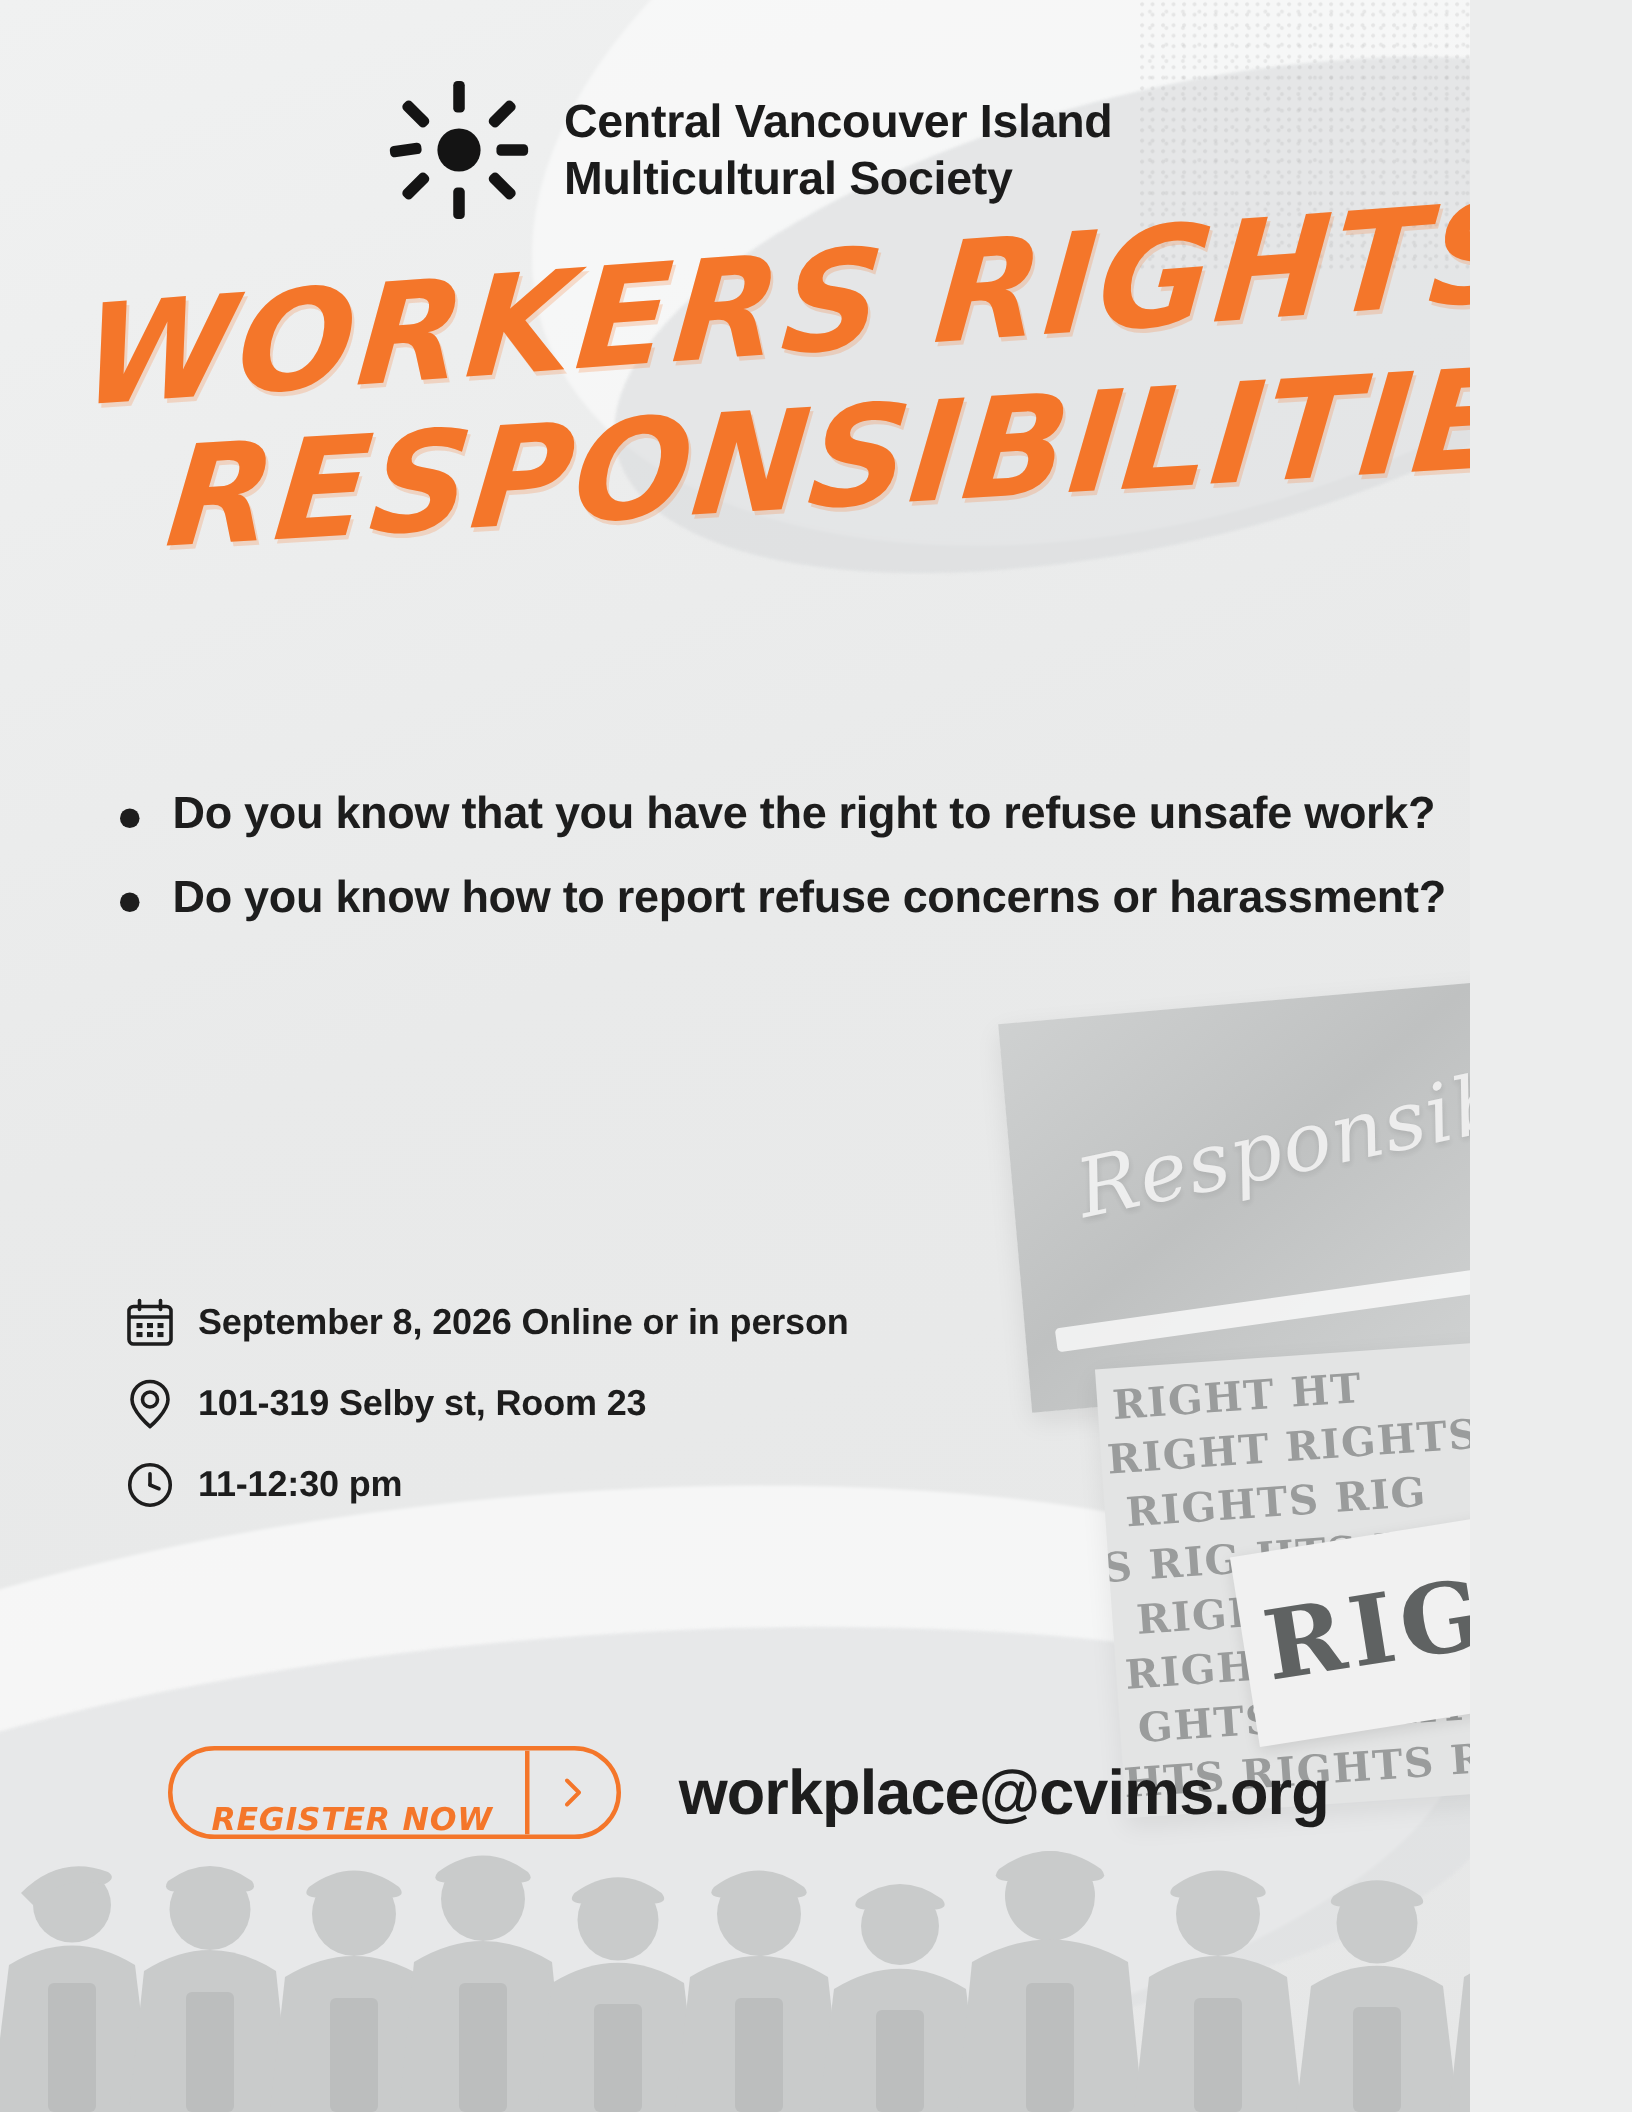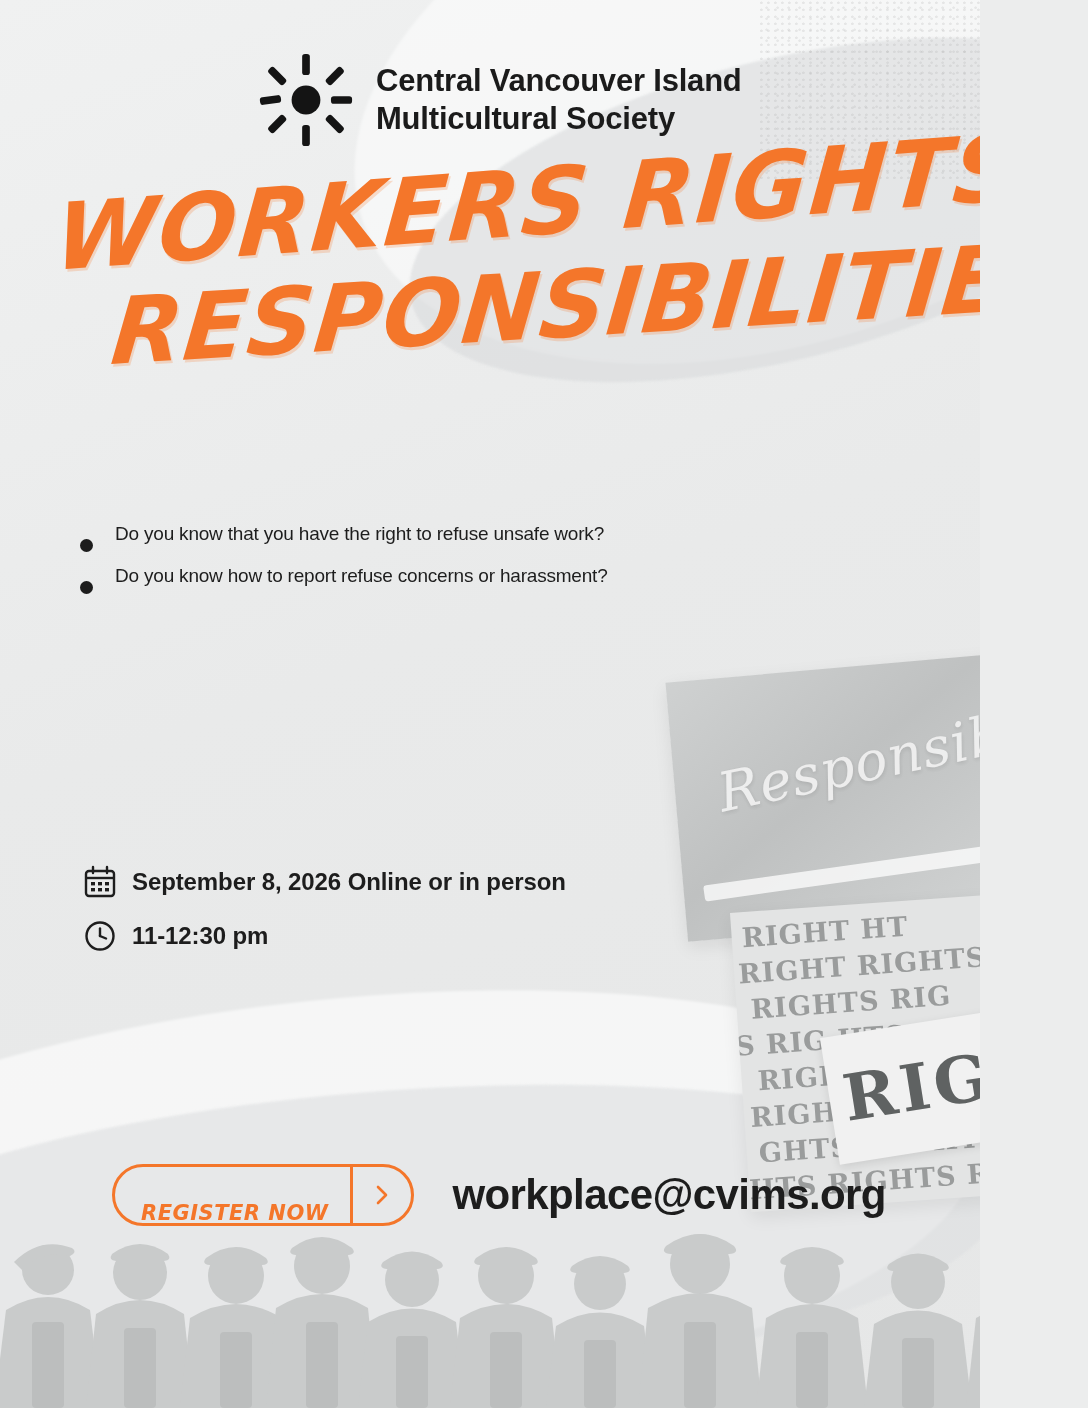--- a/index.html
+++ b/index.html
@@ -134,22 +134,22 @@
     margin-bottom: 10px;
   }
   .bullet .dot {
     width: 13px; height: 13px;
     border-radius: 50%;
     background: #1d1d1d;
     margin: 19px 22px 0 8px;
     flex: 0 0 auto;
   }
   .bullet .txt {
-    font-size: 19px;
-    font-weight: 400;
+    font-size: 30px;
+    font-weight: 700;
     line-height: 1.52;
     color: #1d1d1d;
     letter-spacing: -0.2px;
   }
 
   
   .details {
     position: absolute;
     left: 80px;
     top: 862px;
@@ -386,20 +386,29 @@
             <rect x="22" y="17" width="4" height="3.4"></rect>
             <rect x="8" y="23" width="4" height="3.4"></rect>
             <rect x="15" y="23" width="4" height="3.4"></rect>
             <rect x="22" y="23" width="4" height="3.4"></rect>
           </g>
         </svg>
       </div>
       <div class="detail-text">September 8, 2026 Online or in person</div>
     </div>
 
+    <div class="detail-row">
+      <div class="detail-icon">
+        <svg width="34" height="36" viewBox="0 0 34 36">
+          <path d="M17 3 C10 3 5 8.4 5 15 C5 23 17 33 17 33 C17 33 29 23 29 15 C29 8.4 24 3 17 3 Z" fill="none" stroke="#1d1d1d" stroke-width="2.4"></path>
+          <circle cx="17" cy="15" r="5" fill="none" stroke="#1d1d1d" stroke-width="2.4"></circle>
+        </svg>
+      </div>
+      <div class="detail-text">101-319 Selby st, Room 23</div>
+    </div>
 
     <div class="detail-row">
       <div class="detail-icon">
         <svg width="34" height="34" viewBox="0 0 34 34">
           <circle cx="17" cy="17" r="13.5" fill="none" stroke="#1d1d1d" stroke-width="2.4"></circle>
           <line x1="17" y1="17" x2="17" y2="9.5" stroke="#1d1d1d" stroke-width="2.4" stroke-linecap="round"></line>
           <line x1="17" y1="17" x2="23" y2="19.5" stroke="#1d1d1d" stroke-width="2.4" stroke-linecap="round"></line>
         </svg>
       </div>
       <div class="detail-text">11-12:30 pm</div>

